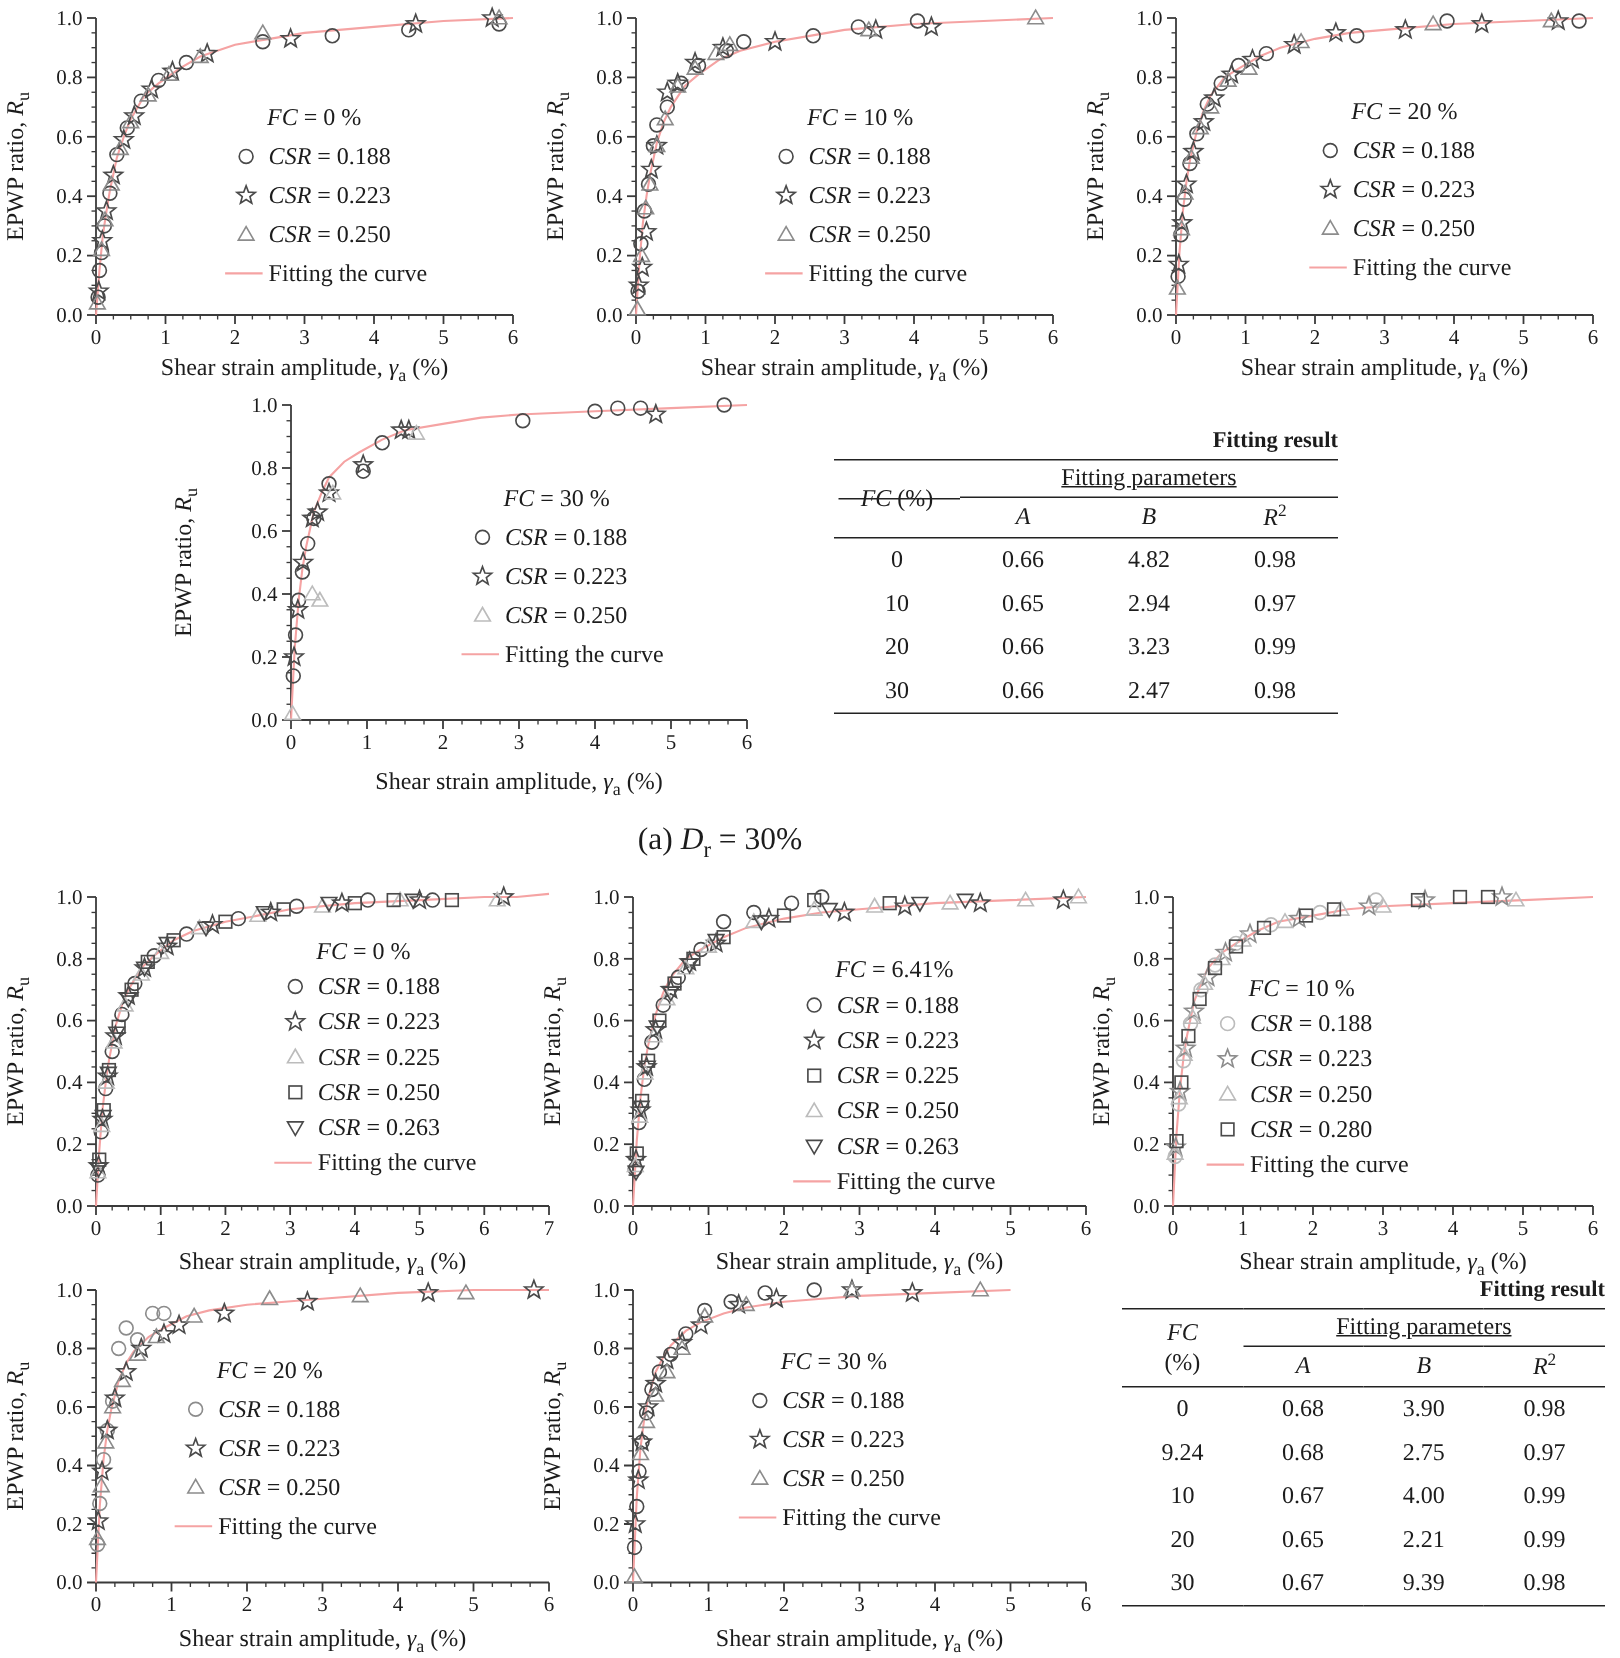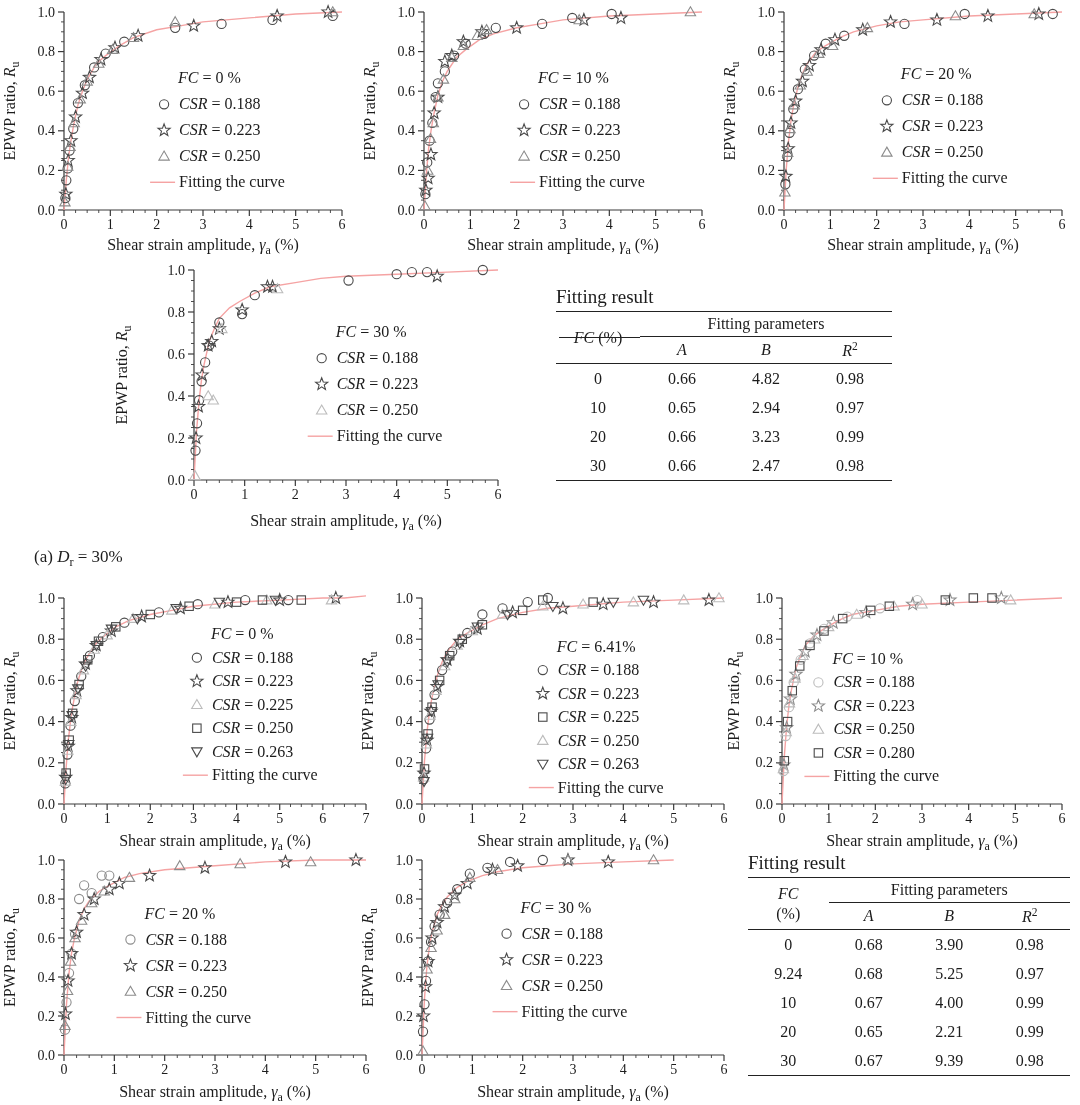--- a/index.html
+++ b/index.html
@@ -2,32 +2,32 @@
 <html><head>
 <meta charset="utf-8">
 <style>
   html,body{margin:0;padding:0;background:#ffffff;}
   #canvas{position:relative;width:1080px;height:1105px;background:#ffffff;
           font-family:"Liberation Serif","DejaVu Serif",serif;color:#1c1c1c;overflow:hidden;}
   .chart{position:absolute;}
   .chart svg{display:block;}
   svg text{font-family:"Liberation Serif","DejaVu Serif",serif;}
   .tablewrap{position:absolute;}
-  .ft-title{text-align:left;font-size:19px;margin-bottom:3px;}
+  .ft-title{text-align:right;font-size:15px;margin-bottom:3px;font-weight:bold;}
   table.ft{width:100%;border-collapse:collapse;border-top:1.6px solid #222;border-bottom:1.6px solid #222;}
   table.ft th,table.ft td{font-weight:400;text-align:center;font-size:16px;padding:3px 2px;}
   table.ft td{padding:5.5px 2px;}
-  table.ft .grp{border-bottom:1.1px solid #222;}
+  table.ft .grp{border-bottom:1.1px solid #222;text-decoration:underline;}
   table.ft .hdr2 th{border-bottom:1.6px solid #222;}
   table.ft .fc{border-bottom:1.6px solid #222;width:25%;}
   table.ftA .fc{position:relative;}
   
   table.ftA .fc::after{content:"";position:absolute;left:3px;right:0;top:48%;height:1.1px;background:#222;}
   table.ftB .fc div{line-height:1.25;}
-  .caption{position:absolute;left:0;top:547px;width:960px;font-size:17px;margin-left:34px;}
+  .caption{position:absolute;left:0;top:547px;width:960px;text-align:center;font-size:21px;}
   i{font-style:italic;}
   sub,sup{font-size:72%;}
 </style>
 </head>
 <body>
 
 <div id="canvas">
   <div class="chart" style="left:0px;top:0px;width:360px;height:258px">
       <svg width="360" height="258">
         <g stroke="#3a3a3a" stroke-width="1.2">
@@ -1285,21 +1285,21 @@
         </tr>
         <tr>
           <td>0</td>
           <td>0.68</td>
           <td>3.90</td>
           <td>0.98</td>
         </tr>
         <tr>
           <td>9.24</td>
           <td>0.68</td>
-          <td>5.25</td>
+          <td>2.75</td>
           <td>0.97</td>
         </tr>
         <tr>
           <td>10</td>
           <td>0.67</td>
           <td>4.00</td>
           <td>0.99</td>
         </tr>
         <tr>
           <td>20</td>

